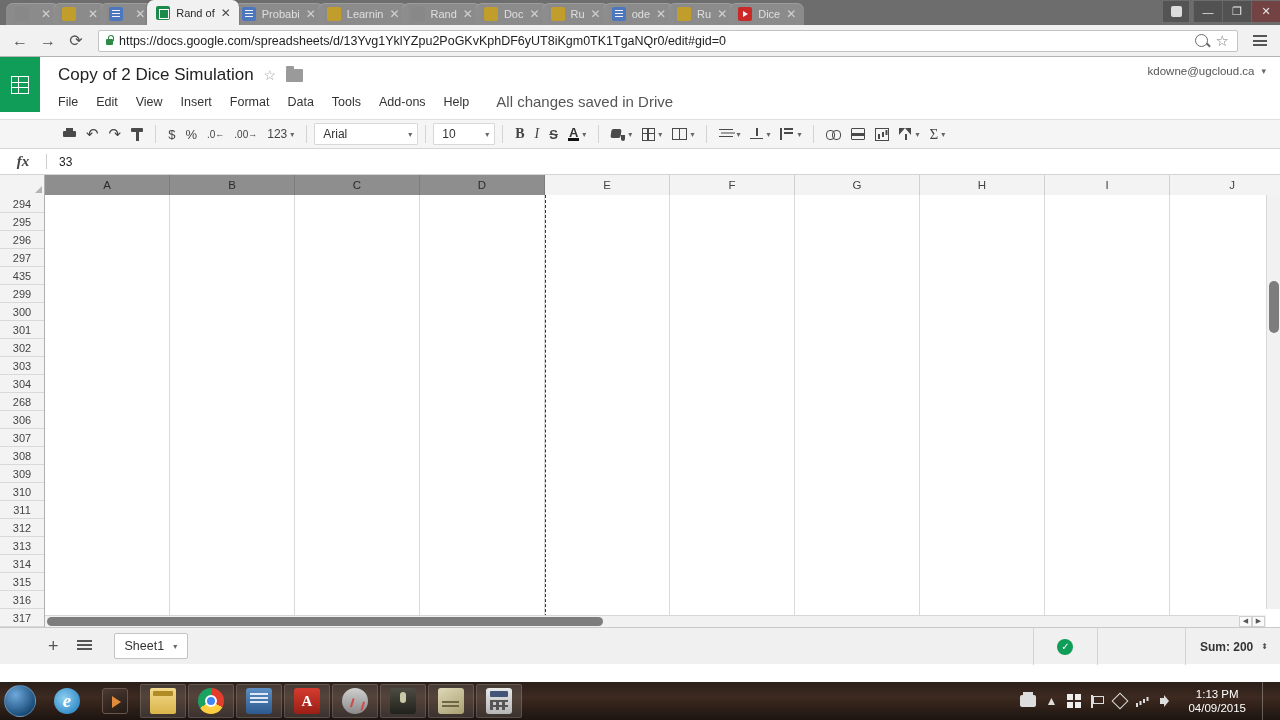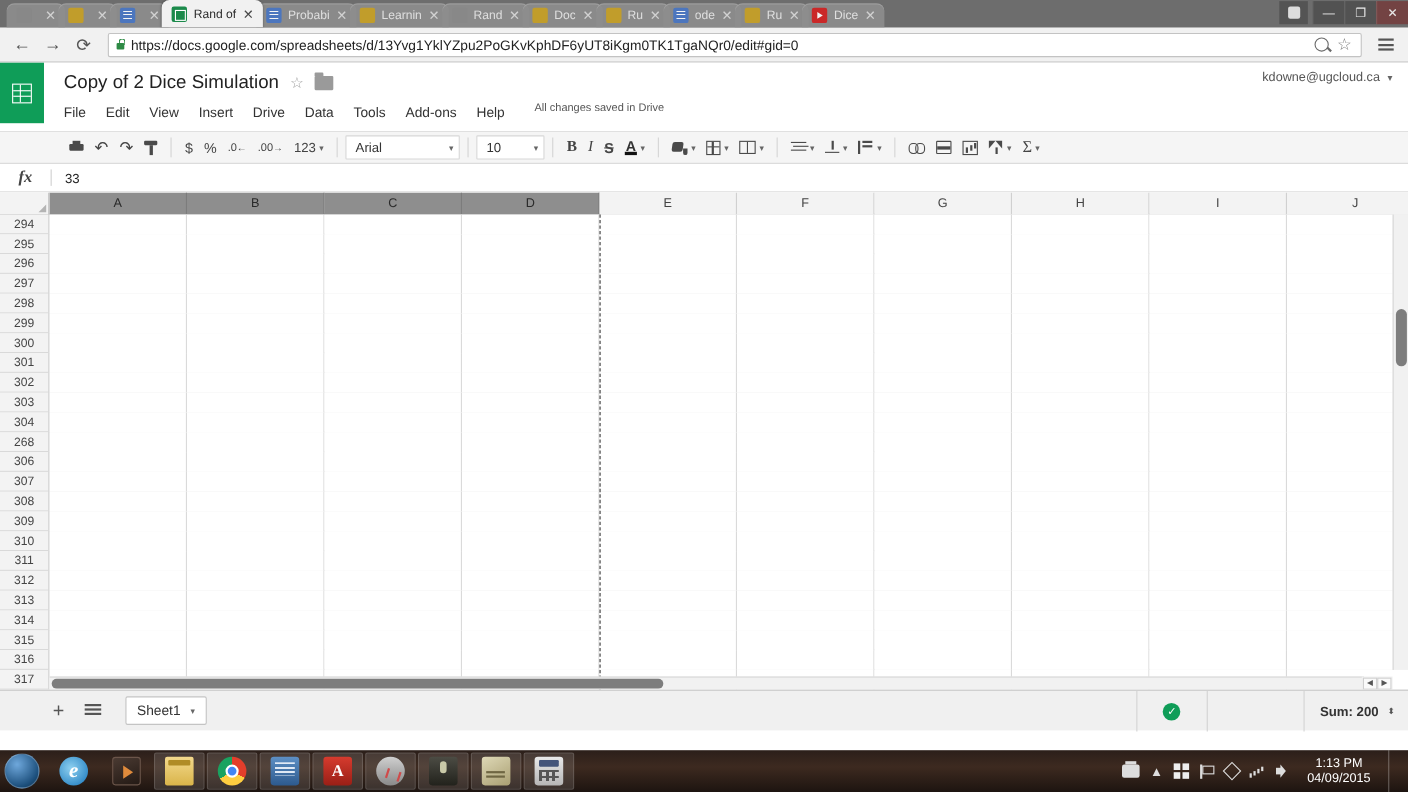--- a/index.html
+++ b/index.html
@@ -165,21 +165,21 @@
   }
   #folder-icon:before {
     content:""; position:absolute; top:-3px; left:0; width:8px; height:3px; background:#9a9a9a;
     border-radius: 1px 1px 0 0;
   }
   #menubar { display: flex; align-items: flex-start; gap: 0; margin-top: 8px; }
   #menubar .menu-item {
     font-size: 12.5px; color: #333; padding: 2px 9px; border-radius: 2px;
   }
   #menubar .menu-item:first-child { padding-left: 0; }
-  #save-status { font-size: 10px; color: #555; margin-left: 18px; white-space: nowrap; }
+  #save-status { font-size: 15px; color: #555; margin-left: 18px; white-space: nowrap; }
   #header-right { position: absolute; right: 14px; top: 8px; text-align: right; }
   #account-row { font-size: 11.5px; color: #555; display:flex; align-items:center; justify-content:flex-end; gap:7px; }
   #account-caret { font-size: 9px; color: #666; }
   #header-buttons { display: flex; gap: 10px; margin-top: 8px; justify-content: flex-end; }
   #comments-btn {
     background: #f5f5f5; border: 1px solid #c6c6c6; border-radius: 2px;
     font-size: 12px; color: #333; padding: 6px 13px; font-weight: bold;
   }
   #share-btn {
     background: #4d90fe; border: 1px solid #3079ed; border-radius: 2px;
@@ -538,21 +538,21 @@
       <div id="doc-title-row">
         <span id="doc-title">Copy of 2 Dice Simulation</span>
         <span id="star-icon">☆</span>
         <span id="folder-icon"></span>
       </div>
       <div id="menubar">
         <span class="menu-item">File</span>
         <span class="menu-item">Edit</span>
         <span class="menu-item">View</span>
         <span class="menu-item">Insert</span>
-        <span class="menu-item">Drive</span>
+        <span class="menu-item">Format</span>
         <span class="menu-item">Data</span>
         <span class="menu-item">Tools</span>
         <span class="menu-item">Add-ons</span>
         <span class="menu-item">Help</span>
         <span id="save-status">All changes saved in Drive</span>
       </div>
     </div>
     <div id="header-right">
       <div id="account-row">
         <span>kdowne@ugcloud.ca</span>
@@ -693,21 +693,21 @@
         <div class="colcell" style="width: 125px;">
           <span>J</span>
         </div>
       </div>
     <div id="rowpane">
       <div id="rowheader">
           <div class="rowcell">294</div>
           <div class="rowcell">295</div>
           <div class="rowcell">296</div>
           <div class="rowcell">297</div>
-          <div class="rowcell">298</div>
+          <div class="rowcell">435</div>
           <div class="rowcell">299</div>
           <div class="rowcell">300</div>
           <div class="rowcell">301</div>
           <div class="rowcell">302</div>
           <div class="rowcell">303</div>
           <div class="rowcell">304</div>
           <div class="rowcell">268</div>
           <div class="rowcell">306</div>
           <div class="rowcell">307</div>
           <div class="rowcell">308</div>

